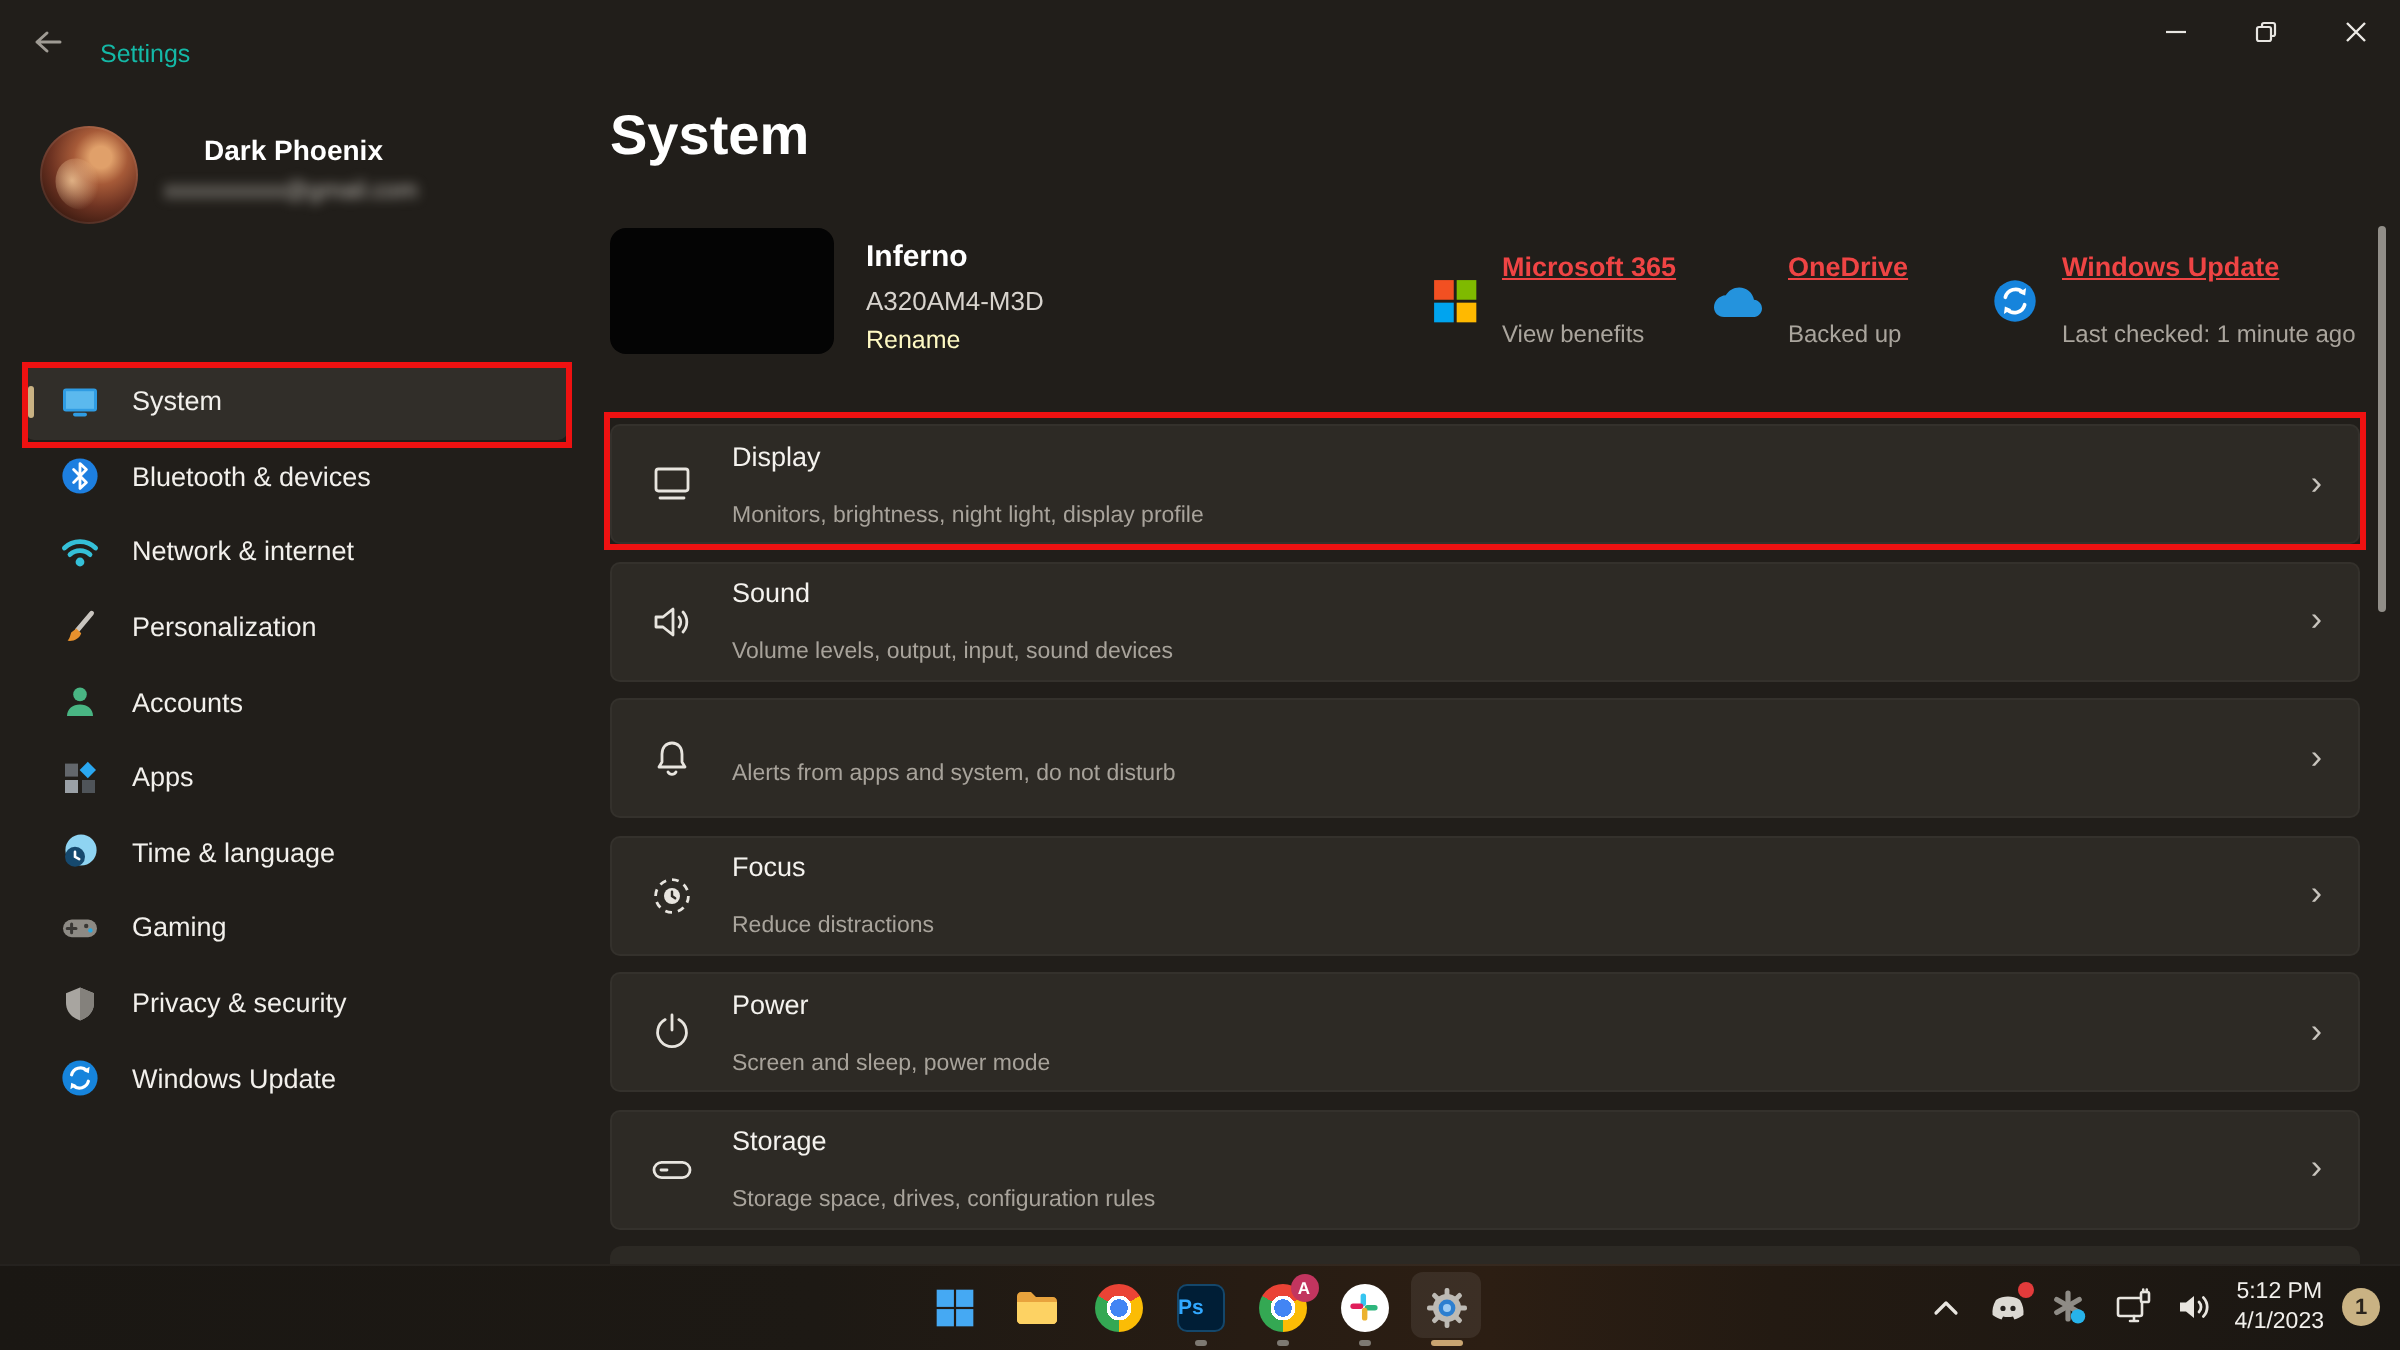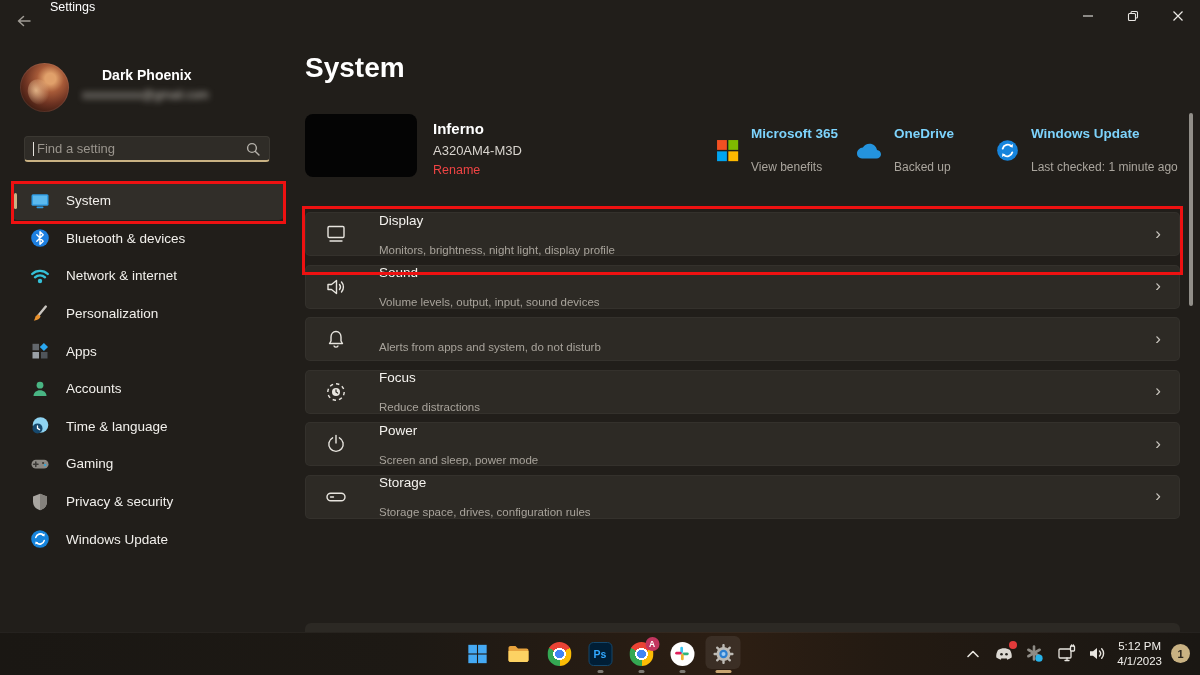--- a/index.html
+++ b/index.html
@@ -2,21 +2,21 @@
 <html><head>
 <meta charset="utf-8">
 <style>
   * { margin:0; padding:0; box-sizing:border-box; }
   html,body { width:1200px; height:675px; background:#000; }
   body { font-family:"Liberation Sans", sans-serif; }
   .screen { position:relative; width:1200px; height:675px; background:#211e1a; overflow:hidden; color:#f2f0ec; }
 
   
   .back-btn { position:absolute; left:10px; top:9px; width:28px; height:24px; display:flex; align-items:center; justify-content:center; }
-  .app-title { position:absolute; left:50px; top:0; font-size:12.5px; color:#ffffff; }
+  .app-title { position:absolute; left:50px; top:20px; font-size:12.5px; color:#14b8a6; }
   .win-controls { position:absolute; right:0; top:0; display:flex; }
   .win-btn { width:45px; height:32px; display:flex; align-items:center; justify-content:center; }
 
   
   .avatar { position:absolute; left:20px; top:63px; width:49px; height:49px; border-radius:50%;
     background: radial-gradient(circle at 62% 32%, #e0a06a 0 12%, #a65a38 30%, #6e3322 55%, #3a1a10 80%, #200d06 100%);
     box-shadow: inset 0 0 0 1px rgba(255,255,255,0.08); }
   .avatar::after { content:""; position:absolute; left:8px; top:16px; width:22px; height:26px; border-radius:50%;
     background: radial-gradient(ellipse at 40% 40%, rgba(250,210,160,0.75), rgba(120,50,30,0) 70%); transform:rotate(-20deg); }
   .profile-name { position:absolute; left:82px; top:67px; font-size:14px; font-weight:700; color:#ffffff;padding-left:20px; }
@@ -37,30 +37,30 @@
   
   .red-box { position:absolute; border:3px solid #ee1111; pointer-events:none; z-index:40; }
   .red-box.sidebar-hl { left:11px; top:181px; width:275px; height:43px; }
   .red-box.row-hl { left:302px; top:206px; width:881px; height:69px; }
 
   
   .page-title { position:absolute; left:305px; top:52px; font-size:28px; font-weight:700; color:#fff; }
   .device-img { position:absolute; left:305px; top:114px; width:112px; height:63px; background:#040404; border-radius:8px; }
   .device-name { position:absolute; left:433px; top:120px; font-size:15px; font-weight:700; color:#fff; }
   .device-model { position:absolute; left:433px; top:143px; font-size:13px; color:#d8d4ce; }
-  .device-rename { position:absolute; left:433px; top:163px; font-size:12.5px; color:#ef4444; cursor:pointer; }
+  .device-rename { position:absolute; left:433px; top:163px; font-size:12.5px; color:#fef9c3; cursor:pointer; }
 
   .hero-card { position:absolute; top:126px; display:flex; align-items:center; gap:12px; cursor:default; }
-  .hero-card .t { font-size:13.5px; font-weight:700; color:#7dd3fc; white-space:nowrap; }
+  .hero-card .t { font-size:13.5px; font-weight:700; color:#ef4444; white-space:nowrap;text-decoration:underline; }
   .hero-card .s { font-size:12px; color:#aaa59d; margin-top:19px; white-space:nowrap; }
   .hero-1 { left:716px; } .hero-2 { left:854px;justify-content:space-between; } .hero-3 { left:996px; }
 
   .rows { position:absolute; left:305px; top:212px; width:875px; }
-  .srow { height:44px; margin-bottom:8.5px; background:#2d2a25; border:1px solid rgba(255,255,255,0.035); border-radius:5px;
-    display:flex; align-items:center; padding:0 18px; cursor:default;gap:13px; }
+  .srow { height:60px; margin-bottom:8.5px; background:#2d2a25; border:1px solid rgba(255,255,255,0.035); border-radius:5px;
+    display:flex; align-items:center; padding:0 18px; cursor:default; }
   .srow .ric { width:24px; height:24px; flex:none; display:flex; }
   .srow .txt { margin-left:18px; }
   .srow .rt { font-size:13.5px; color:#f4f2ee; }
   .srow .rs { font-size:11.5px; color:#a8a39b; margin-top:16px; }
   .srow .chev { margin-left:auto; color:#c8c4bd; font-size:17px; line-height:1; padding-bottom:2px; }
   .partial-row { position:absolute; left:305px; top:623px; width:875px; height:9px; background:#2c2924; border-radius:6px 6px 0 0; }
 
   .scrollbar-thumb { position:absolute; left:1189px; top:113px; width:4px; height:193px; background:#918e88; border-radius:2px; }
 
   
@@ -71,21 +71,21 @@
   .tb-slot { position:relative; width:41px; height:43px; display:flex; align-items:center; justify-content:center; cursor:pointer; }
   .tb-slot .hl { position:absolute; left:3px; top:4px; width:35px; height:33px; background:rgba(255,255,255,0.08); border-radius:6px; }
   .run-dot { position:absolute; bottom:2px; left:50%; transform:translateX(-50%); width:6px; height:3px; border-radius:2px; background:#7d7972; }
   .run-dot.active { width:16px; background:#c9a571; }
   .tb-icon { position:relative; width:24px; height:24px; display:flex; align-items:center; justify-content:center; }
   .chrome-ball { width:24px; height:24px; border-radius:50%;
     background: radial-gradient(circle, #4285f4 0 4.4px, #ffffff 4.4px 6.2px, rgba(0,0,0,0) 6.2px),
                 conic-gradient(from -60deg, #ea4335 0 120deg, #fbbc05 0 240deg, #34a853 0 360deg); }
   .chrome-badge { position:absolute; top:-5px; right:-6px; width:14px; height:14px; border-radius:50%; background:#c2355f;
     color:#fff; font-size:8.5px; font-weight:700; display:flex; align-items:center; justify-content:center; }
-  .ps-tile { width:24px; height:24px; border-radius:5px; background:#001e36; border:1px solid #14476b; display:flex; align-items:center; justify-content:center; }
+  .ps-tile { width:24px; height:24px; border-radius:5px; background:#001e36; border:1px solid #14476b; display:flex; align-items:center; }
   .ps-tile span { color:#31a8ff; font-size:10.5px; font-weight:700; }
   .slack-tile { width:24px; height:24px; border-radius:50%; background:#fff; display:flex; align-items:center; justify-content:center; }
 
   .tb-tray { position:absolute; right:10px; bottom:0; height:43px; display:flex; align-items:center; gap:9px; }
   .tray-ic { position:relative; width:22px; height:22px; display:flex; align-items:center; justify-content:center; cursor:pointer; }
   .discord-badge { position:absolute; top:-2px; right:-2px; width:8px; height:8px; border-radius:50%; background:#e23b3b; }
   .clock { text-align:center; font-size:11.5px; line-height:15px; color:#f2f0ec; cursor:pointer; }
   .notif-badge { width:19px; height:19px; border-radius:50%; background:#c9b283; color:#2a241c; font-size:11px; font-weight:700;
     display:flex; align-items:center; justify-content:center; cursor:pointer; }
 </style>
@@ -116,28 +116,20 @@
         <svg width="12" height="12" viewBox="0 0 12 12">
           <path d="M1.5 1.5 L10.5 10.5 M10.5 1.5 L1.5 10.5" stroke="#eceae6" stroke-width="1.2"></path>
         </svg>
       </div>
   </div>
 
   <div class="avatar"></div>
   <div class="profile-name">Dark Phoenix</div>
   <div class="profile-email">xxxxxxxxxx@gmail.com</div>
 
-  <div class="search-box">
-    <span class="caret"></span>
-    <span class="search-placeholder">Find a setting</span>
-    <svg width="16" height="16" viewBox="0 0 16 16">
-        <circle cx="7" cy="7" r="4.4" stroke="#b4b0a9" stroke-width="1.4" fill="none"></circle>
-        <line x1="10.4" y1="10.4" x2="14" y2="14" stroke="#b4b0a9" stroke-width="1.4" stroke-linecap="round"></line>
-      </svg>
-  </div>
 
   <div class="nav">
     <div class="nav-item selected">
       <span class="nav-icon">
           <svg width="20" height="20" viewBox="0 0 20 20">
             <rect x="1.5" y="3.2" width="17" height="11.6" rx="1.5" fill="#2f9ce3"></rect>
             <rect x="3" y="4.6" width="14" height="8.8" fill="#7fd2f7" opacity="0.55"></rect>
             <rect x="6.5" y="15.4" width="7" height="1.8" rx="0.9" fill="#2f9ce3"></rect>
           </svg>
         </span>
@@ -163,42 +155,42 @@
       <span class="nav-label">Network &amp; internet</span>
     </div>
     <div class="nav-item">
       <span class="nav-icon">
           <svg width="20" height="20" viewBox="0 0 20 20">
             <line x1="15.8" y1="2.6" x2="8.6" y2="11.2" stroke="#c9c5bf" stroke-width="2.4" stroke-linecap="round"></line>
             <path d="M8.2 10.2 L10.6 12.6 C9.8 15.2 7 16.8 3.8 16.4 C5 15 5.1 13.6 5.6 12.2 Z" fill="#e8912d"></path>
           </svg>
         </span>
       <span class="nav-label">Personalization</span>
+    </div>
+    <div class="nav-item">
+      <span class="nav-icon">
+          <svg width="20" height="20" viewBox="0 0 20 20">
+            <circle cx="10" cy="6.2" r="3.4" fill="#49b583"></circle>
+            <path d="M3.5 17 C3.5 13.4 6.4 11.2 10 11.2 C13.6 11.2 16.5 13.4 16.5 17 Z" fill="#49b583"></path>
+          </svg>
+        </span>
+      <span class="nav-label">Accounts</span>
     </div>
     <div class="nav-item">
       <span class="nav-icon">
           <svg width="20" height="20" viewBox="0 0 20 20">
             <rect x="2.5" y="2.8" width="6.5" height="6.5" fill="#63676c"></rect>
             <rect x="2.5" y="11" width="6.5" height="6.5" fill="#9aa0a6"></rect>
             <rect x="11" y="11" width="6.5" height="6.5" fill="#4f5459"></rect>
             <g transform="rotate(45 13.9 6)">
               <rect x="11" y="3.1" width="5.8" height="5.8" fill="#2aa7f0"></rect>
             </g>
           </svg>
         </span>
       <span class="nav-label">Apps</span>
-    </div>
-    <div class="nav-item">
-      <span class="nav-icon">
-          <svg width="20" height="20" viewBox="0 0 20 20">
-            <circle cx="10" cy="6.2" r="3.4" fill="#49b583"></circle>
-            <path d="M3.5 17 C3.5 13.4 6.4 11.2 10 11.2 C13.6 11.2 16.5 13.4 16.5 17 Z" fill="#49b583"></path>
-          </svg>
-        </span>
-      <span class="nav-label">Accounts</span>
     </div>
     <div class="nav-item">
       <span class="nav-icon">
           <svg width="20" height="20" viewBox="0 0 20 20">
             <circle cx="10.5" cy="9" r="7.8" fill="#8fd4f2"></circle>
             <circle cx="7.5" cy="12.4" r="5" fill="#16496e"></circle>
             <path d="M7.5 9.9 V12.4 L9.6 13.6" stroke="#fff" stroke-width="1.3" fill="none" stroke-linecap="round"></path>
           </svg>
         </span>
       <span class="nav-label">Time &amp; language</span>

